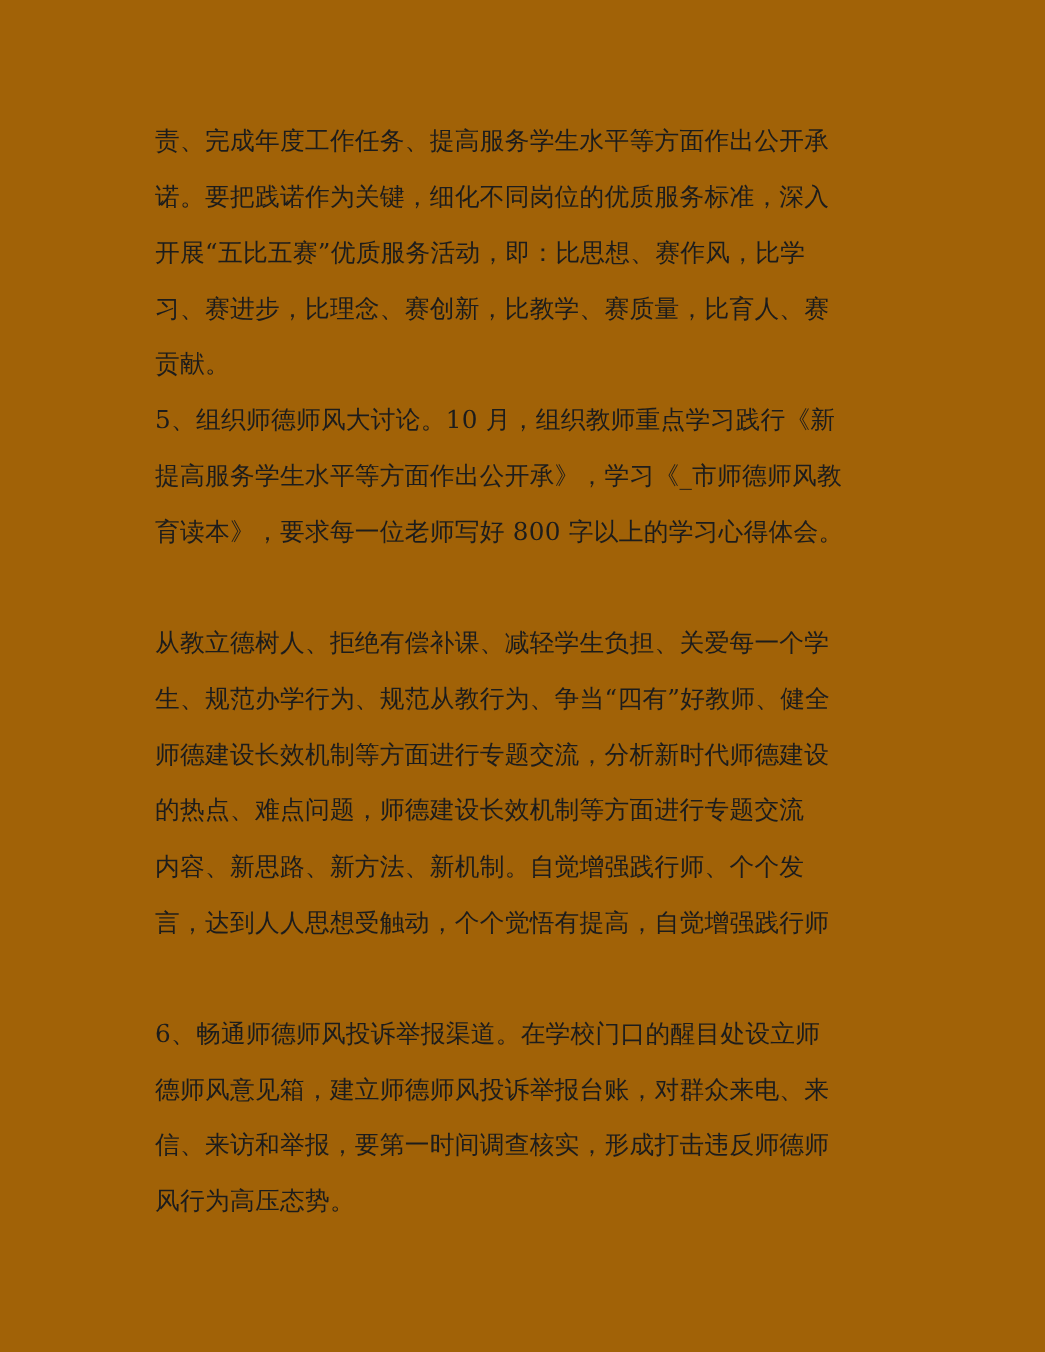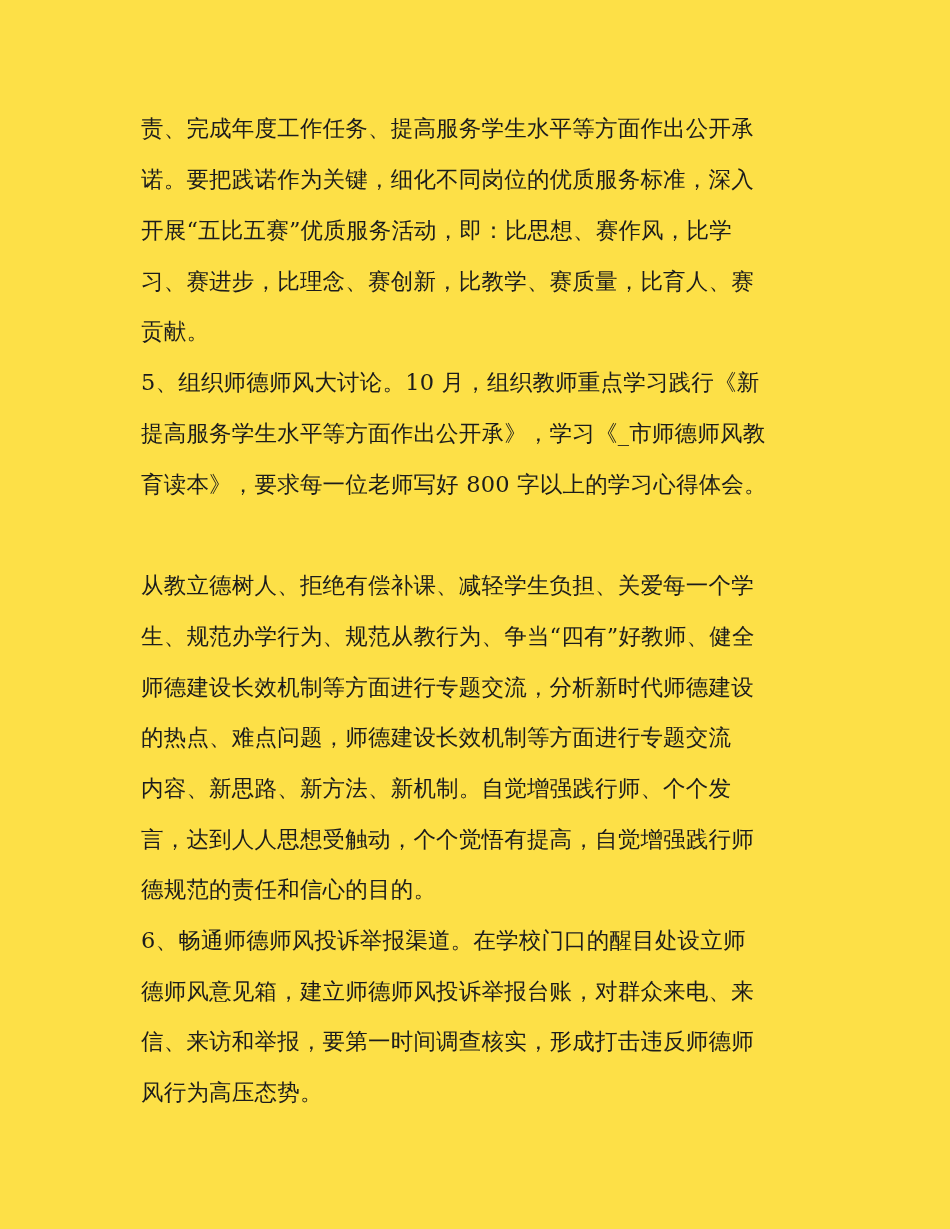--- a/index.html
+++ b/index.html
@@ -14,21 +14,21 @@
       overflow: hidden;
       font-family: "DejaVu Serif", "Liberation Serif", serif;
       color: #1a1a1a;
     }
     .page {
       position: absolute;
       left: 0;
       top: 0;
       width: 950px;
       height: 1229px;
-      background: #fde047;
+      background: #a16207;
     }
     .line {
       position: absolute;
       left: 141px;
       width: 680px;
       height: 30px;
       font-size: 22.5px;
       line-height: 30px;
       white-space: nowrap;
       letter-spacing: 0.2px;
@@ -46,18 +46,17 @@
   <div class="line" style="top:316px">贡献。</div>
   <div class="line" style="top:367px">5、组织师德师风大讨论。10 月，组织教师重点学习践行《新</div>
   <div class="line" style="top:418px">提高服务学生水平等方面作出公开承》，学习《_市师德师风教</div>
   <div class="line" style="top:469px">育读本》，要求每一位老师写好 800 字以上的学习心得体会。</div>
   <div class="line" style="top:570px">从教立德树人、拒绝有偿补课、减轻学生负担、关爱每一个学</div>
   <div class="line" style="top:621px">生、规范办学行为、规范从教行为、争当“四有”好教师、健全</div>
   <div class="line" style="top:672px">师德建设长效机制等方面进行专题交流，分析新时代师德建设</div>
   <div class="line" style="top:722px">的热点、难点问题，师德建设长效机制等方面进行专题交流</div>
   <div class="line" style="top:773px">内容、新思路、新方法、新机制。自觉增强践行师、个个发</div>
   <div class="line" style="top:824px">言，达到人人思想受触动，个个觉悟有提高，自觉增强践行师</div>
-  <div class="line" style="top:874px">德规范的责任和信心的目的。</div>
   <div class="line" style="top:925px">6、畅通师德师风投诉举报渠道。在学校门口的醒目处设立师</div>
   <div class="line" style="top:976px">德师风意见箱，建立师德师风投诉举报台账，对群众来电、来</div>
   <div class="line" style="top:1026px">信、来访和举报，要第一时间调查核实，形成打击违反师德师</div>
   <div class="line" style="top:1077px">风行为高压态势。</div>
 </div>
 
 </body></html>

